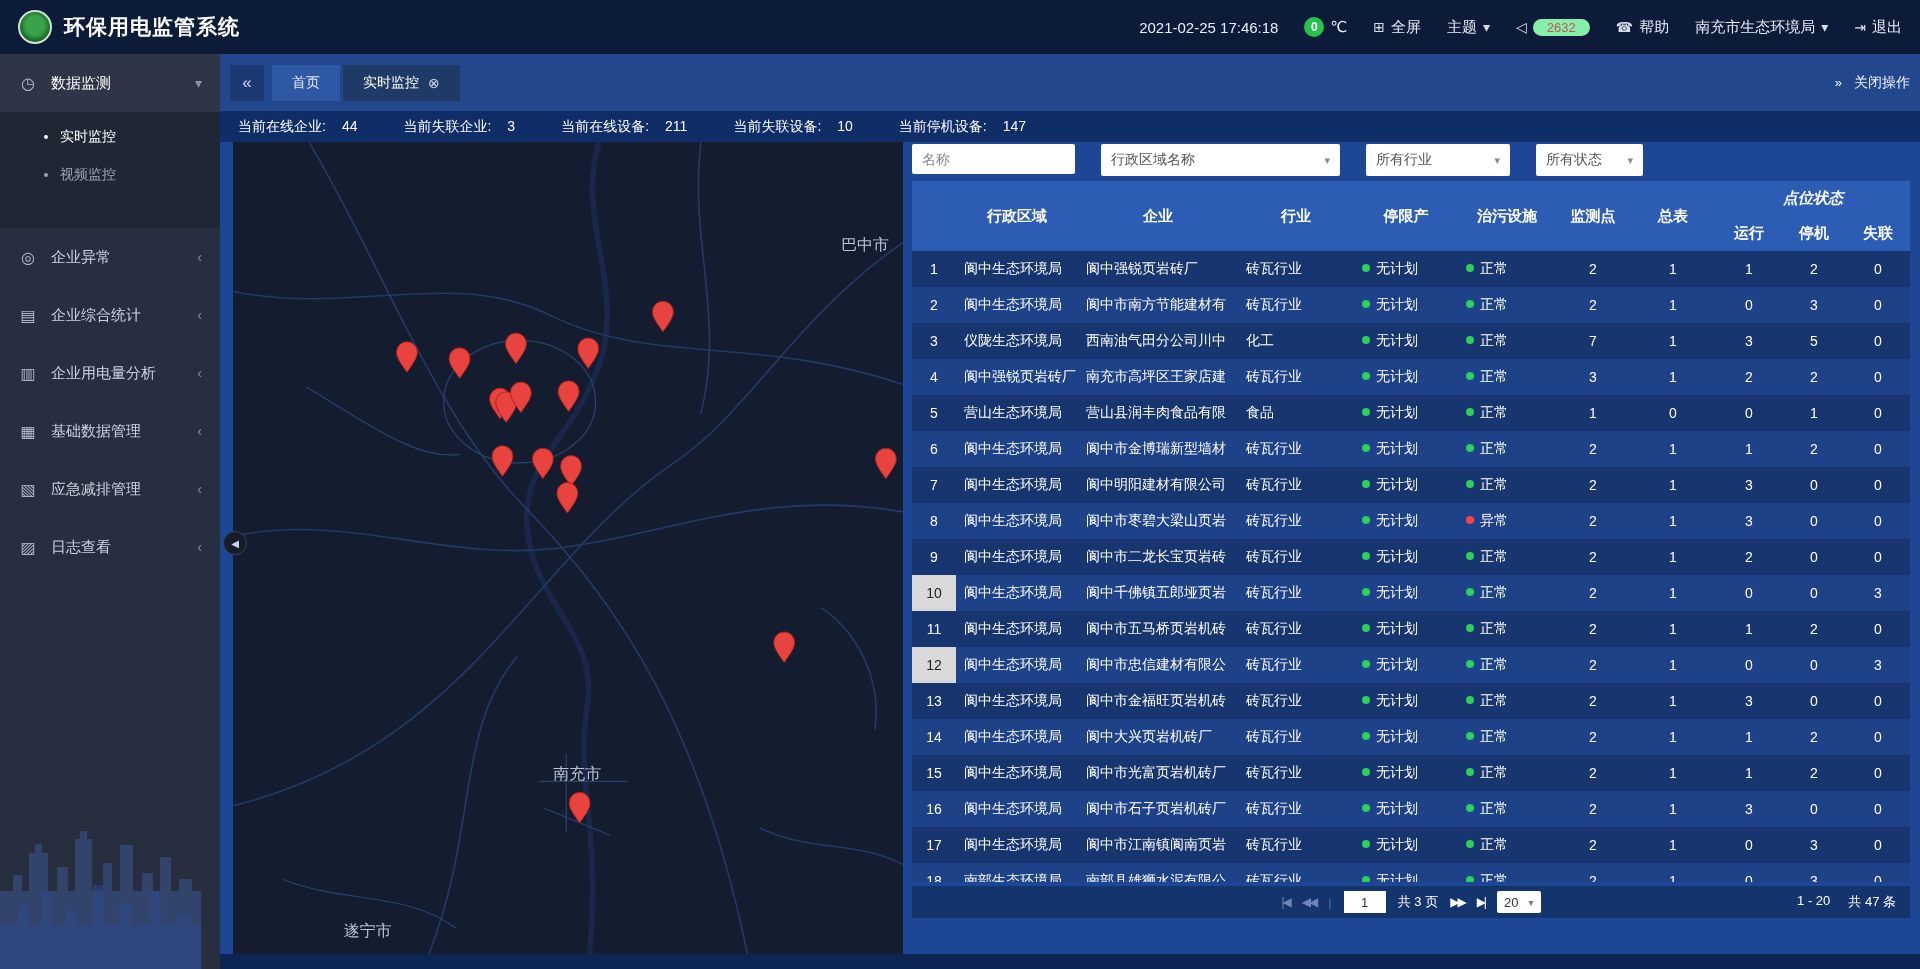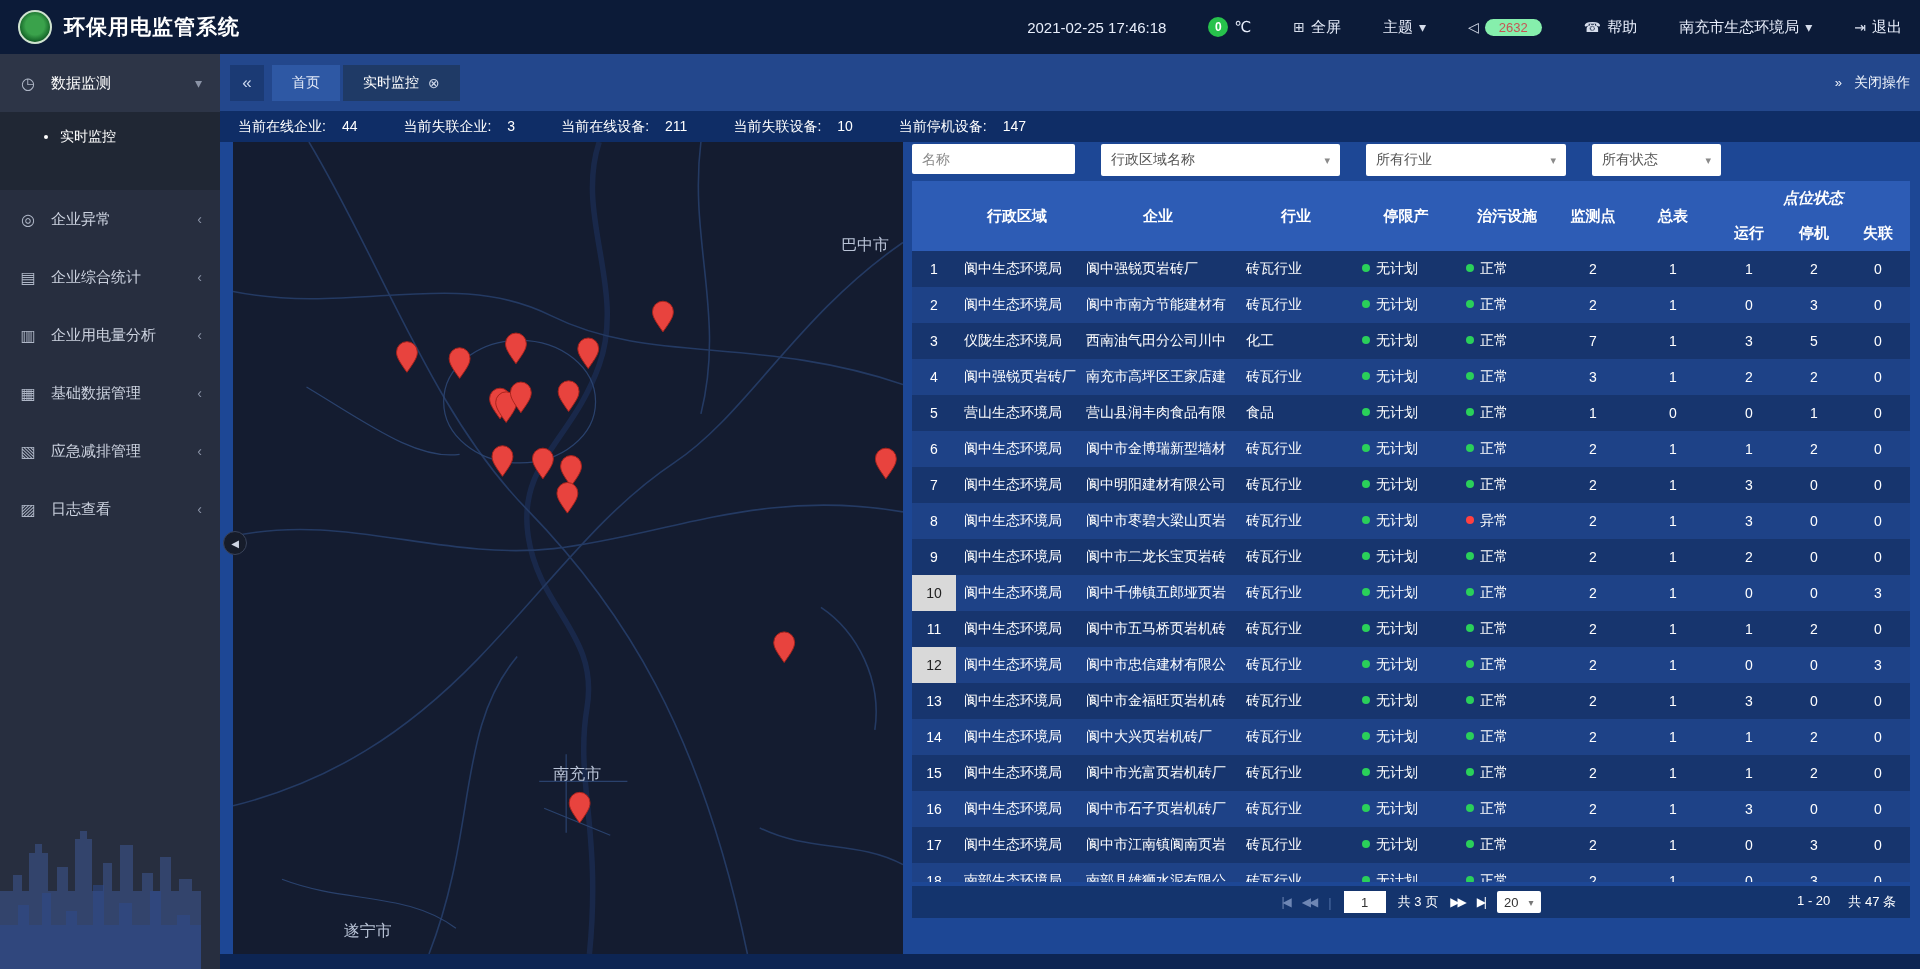--- a/index.html
+++ b/index.html
@@ -5,21 +5,21 @@
   *{margin:0;padding:0;box-sizing:border-box}
   html,body{width:1920px;height:969px;background:#0c1b38}
   body{font-family:"Liberation Sans","DejaVu Sans",sans-serif;overflow:hidden}
   #app{position:relative;width:1920px;height:969px;background:#1d4795;overflow:hidden}
 
   
   .app-header{position:absolute;top:0;left:0;right:0;height:54px;background:#0c1b38;display:flex;align-items:center;padding:0 18px;color:#e8eefb;z-index:9}
   .logo{width:34px;height:34px;border-radius:50%;background:radial-gradient(circle at 50% 45%,#3aa24b 0 42%,#0f5c23 75%);border:2px solid #cfe3cf;margin-right:12px;flex:none}
   .app-title{font-size:21px;font-weight:bold;letter-spacing:1px;color:#fff}
   .hspacer{flex:1}
-  .hitem{display:flex;align-items:center;gap:6px;margin-left:42px;font-size:15px;cursor:pointer;white-space:nowrap}
+  .hitem{display:flex;align-items:center;gap:6px;margin-left:26px;font-size:15px;cursor:pointer;white-space:nowrap}
   .hitem .ic{font-size:14px;opacity:.92}
   .temp-badge{display:inline-flex;align-items:center;justify-content:center;width:20px;height:20px;border-radius:50%;background:#27c24c;color:#fff;font-size:12px;font-weight:bold}
   .alert-pill{background:#86efac;color:#c75454;border-radius:10px;padding:1px 14px;font-size:13px}
 
   
   .sidebar{position:absolute;top:54px;left:0;bottom:0;width:220px;background:#272e3f;z-index:8;overflow:hidden}
   .menu-group-header{height:58px;display:flex;align-items:center;gap:13px;padding:0 18px;color:#ccd2df;font-size:15px;cursor:pointer}
   .menu-group-header.expanded{background:#2d3547;color:#fff}
   .menu-group-header .arrow{margin-left:auto;color:#8a93a6;font-size:14px}
   .menu-icon{width:20px;text-align:center;font-size:16px;color:#aeb6c6}
@@ -53,21 +53,21 @@
   .map-city-label{fill:#b9c3d6;font-size:13px}
   .pin{fill:#e8433e;stroke:#a8231c;stroke-width:.8;cursor:pointer}
 
   
   .right-panel{position:absolute;left:912px;right:10px;top:142px;height:776px}
   .filters{position:absolute;top:2px;left:0;right:0;height:30px;display:flex;gap:26px}
   .filter-input{width:163px;height:30px;background:#fff;border:none;border-radius:2px;padding:0 10px;font-size:14px;color:#333;outline:none}
   .filter-input::placeholder{color:#8a8a8a}
   .filter-select{height:30px;background:#fff;border-radius:2px;display:flex;align-items:center;justify-content:space-between;padding:16px 10px;font-size:14px;color:#555;cursor:pointer}
   .filter-select .caret{color:#8a8a8a;font-size:11px;margin-left:8px}
-  .w-region{width:239px}.w-industry{width:200px}.w-status{width:129px}
+  .w-region{width:239px}.w-industry{width:144px}.w-status{width:107px}
 
   .table-wrap{position:absolute;top:39px;left:0;right:0;bottom:36px;overflow:hidden}
   table{width:100%;border-collapse:collapse;table-layout:fixed}
   thead th{background:#2d5cb5;color:#fff;font-size:15px;font-weight:bold;height:35px;text-align:center}
   thead th.group{font-style:italic}
   tbody td{height:36px;font-size:14px;color:#fff;text-align:center;overflow:hidden;white-space:nowrap;text-overflow:ellipsis}
   tbody tr:nth-child(odd){background:#17356e}
   tbody tr:nth-child(even){background:#1e4287}
   tbody tr{cursor:pointer}
   td.tl{text-align:left;padding-left:8px}
@@ -132,20 +132,24 @@
     <div>
         <div class="menu-group-header expanded">
           <span class="menu-icon">◷</span>
           <span>数据监测</span>
           <span class="arrow">▾</span>
         </div>
         <div class="submenu">
           <div class="submenu-item active">
             <span class="bullet"></span>
             <span>实时监控</span>
+          </div>
+          <div class="submenu-item">
+            <span class="bullet"></span>
+            <span>视频监控</span>
           </div>
         </div>
         <div class="menu-group-header">
           <span class="menu-icon">◎</span>
           <span>企业异常</span>
           <span class="arrow">‹</span>
         </div>
         <div class="menu-group-header">
           <span class="menu-icon">▤</span>
           <span>企业综合统计</span>

